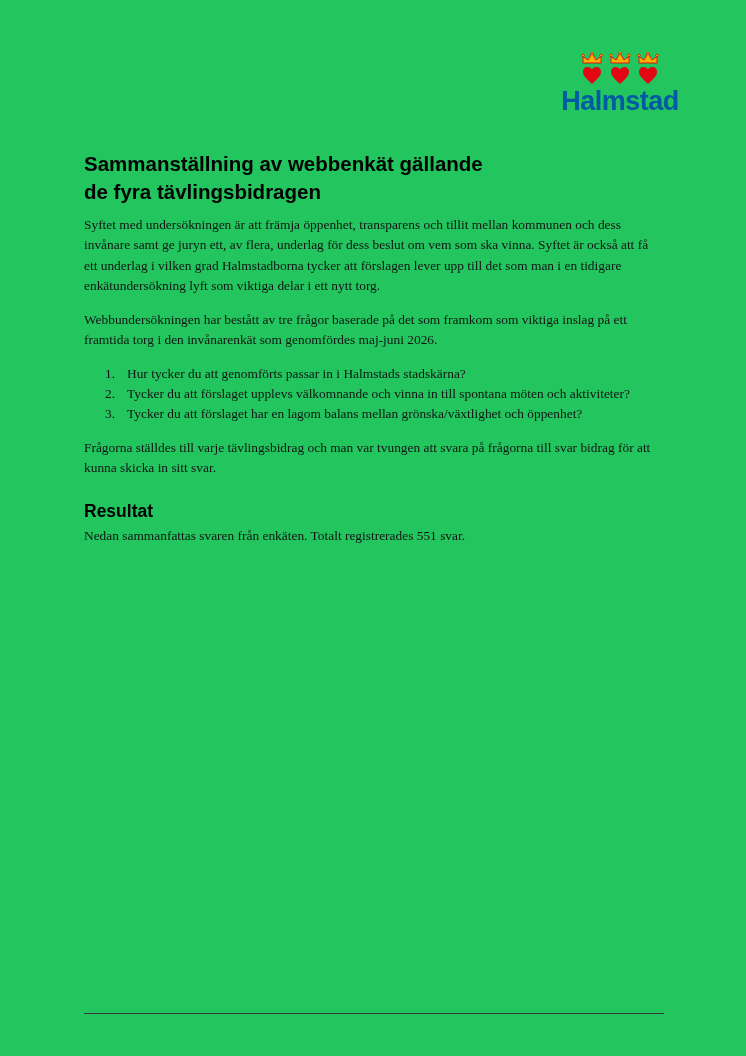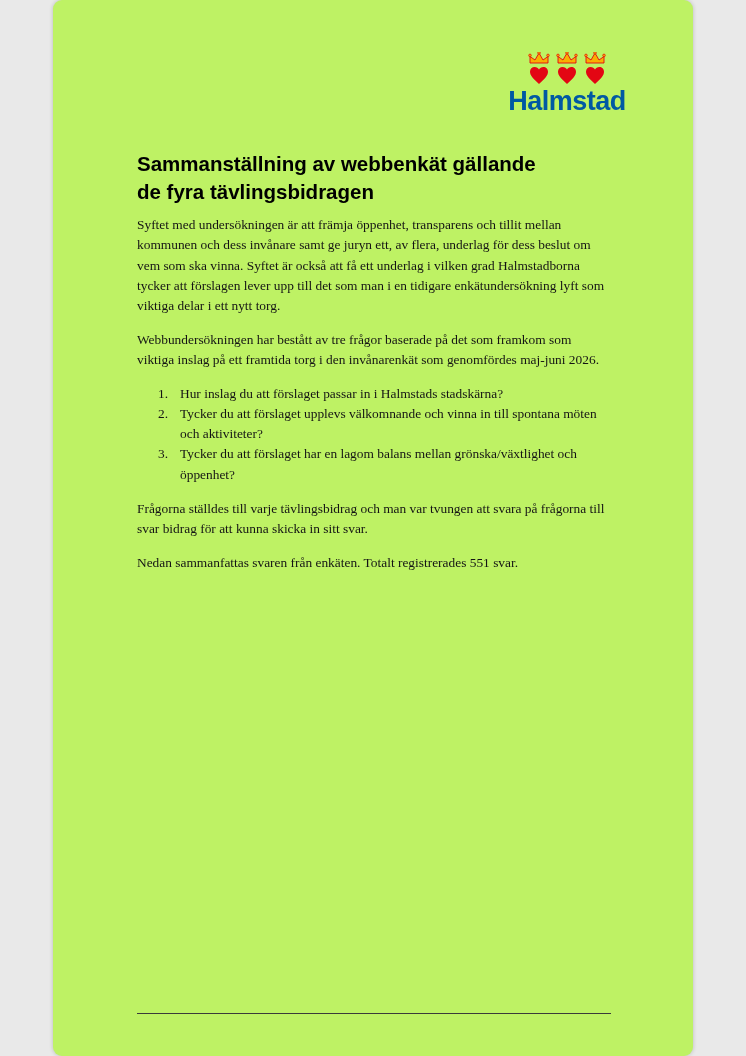--- a/index.html
+++ b/index.html
@@ -1,26 +1,25 @@
 <!DOCTYPE html>
 <html><head>
 <meta charset="utf-8">
 <style>
   html, body { margin: 0; padding: 0; background: #e9e9e9; }
   .page {
     position: relative;
-    width: 640px;
+    width: 746px;
     height: 1056px;
     margin: 0 auto;
-    background: #bef264;
+    background: #22c55e;
     font-family: "Liberation Serif", serif;
     color: #141414;
     overflow: hidden;
     box-shadow: 0 0 4px rgba(0,0,0,.2);
-    border-radius: 9px;
   }
 
   
   .logo {
     position: absolute;
     top: 52px;
     right: 60px;
     width: 132px;
     text-align: center;
   }
@@ -121,33 +120,34 @@
 
     <h1 class="doc-title">Sammanställning av webbenkät gällande
 de fyra tävlingsbidragen</h1>
 
     <p class="para">Syftet med undersökningen är att främja öppenhet, transparens och tillit mellan kommunen och dess invånare samt ge juryn ett, av flera, underlag för dess beslut om vem som ska vinna. Syftet är också att få ett underlag i vilken grad Halmstadborna tycker att förslagen lever upp till det som man i en tidigare enkätundersökning lyft som viktiga delar i ett nytt torg.</p>
     <p class="para">Webbundersökningen har bestått av tre frågor baserade på det som framkom som viktiga inslag på ett framtida torg i den invånarenkät som genomfördes maj-juni 2026.</p>
 
     <div class="list">
       <div class="list-item">
         <span class="num">1.</span>
-        <span class="li-text">Hur inslag du att förslaget passar in i Halmstads stadskärna?</span>
+        <span class="li-text">Hur tycker du att genomförts passar in i Halmstads stadskärna?</span>
       </div>
       <div class="list-item">
         <span class="num">2.</span>
         <span class="li-text">Tycker du att förslaget upplevs välkomnande och vinna in till spontana möten och aktiviteter?</span>
       </div>
       <div class="list-item">
         <span class="num">3.</span>
         <span class="li-text">Tycker du att förslaget har en lagom balans mellan grönska/växtlighet och öppenhet?</span>
       </div>
     </div>
 
     <p class="para">Frågorna ställdes till varje tävlingsbidrag och man var tvungen att svara på frågorna till svar bidrag för att kunna skicka in sitt svar.</p>
 
+    <h2 class="section-heading">Resultat</h2>
     <p class="section-text">Nedan sammanfattas svaren från enkäten. Totalt registrerades 551 svar.</p>
 
   </div>
 
   <hr class="footer-rule">
 
 </div>
 
 </body></html>

